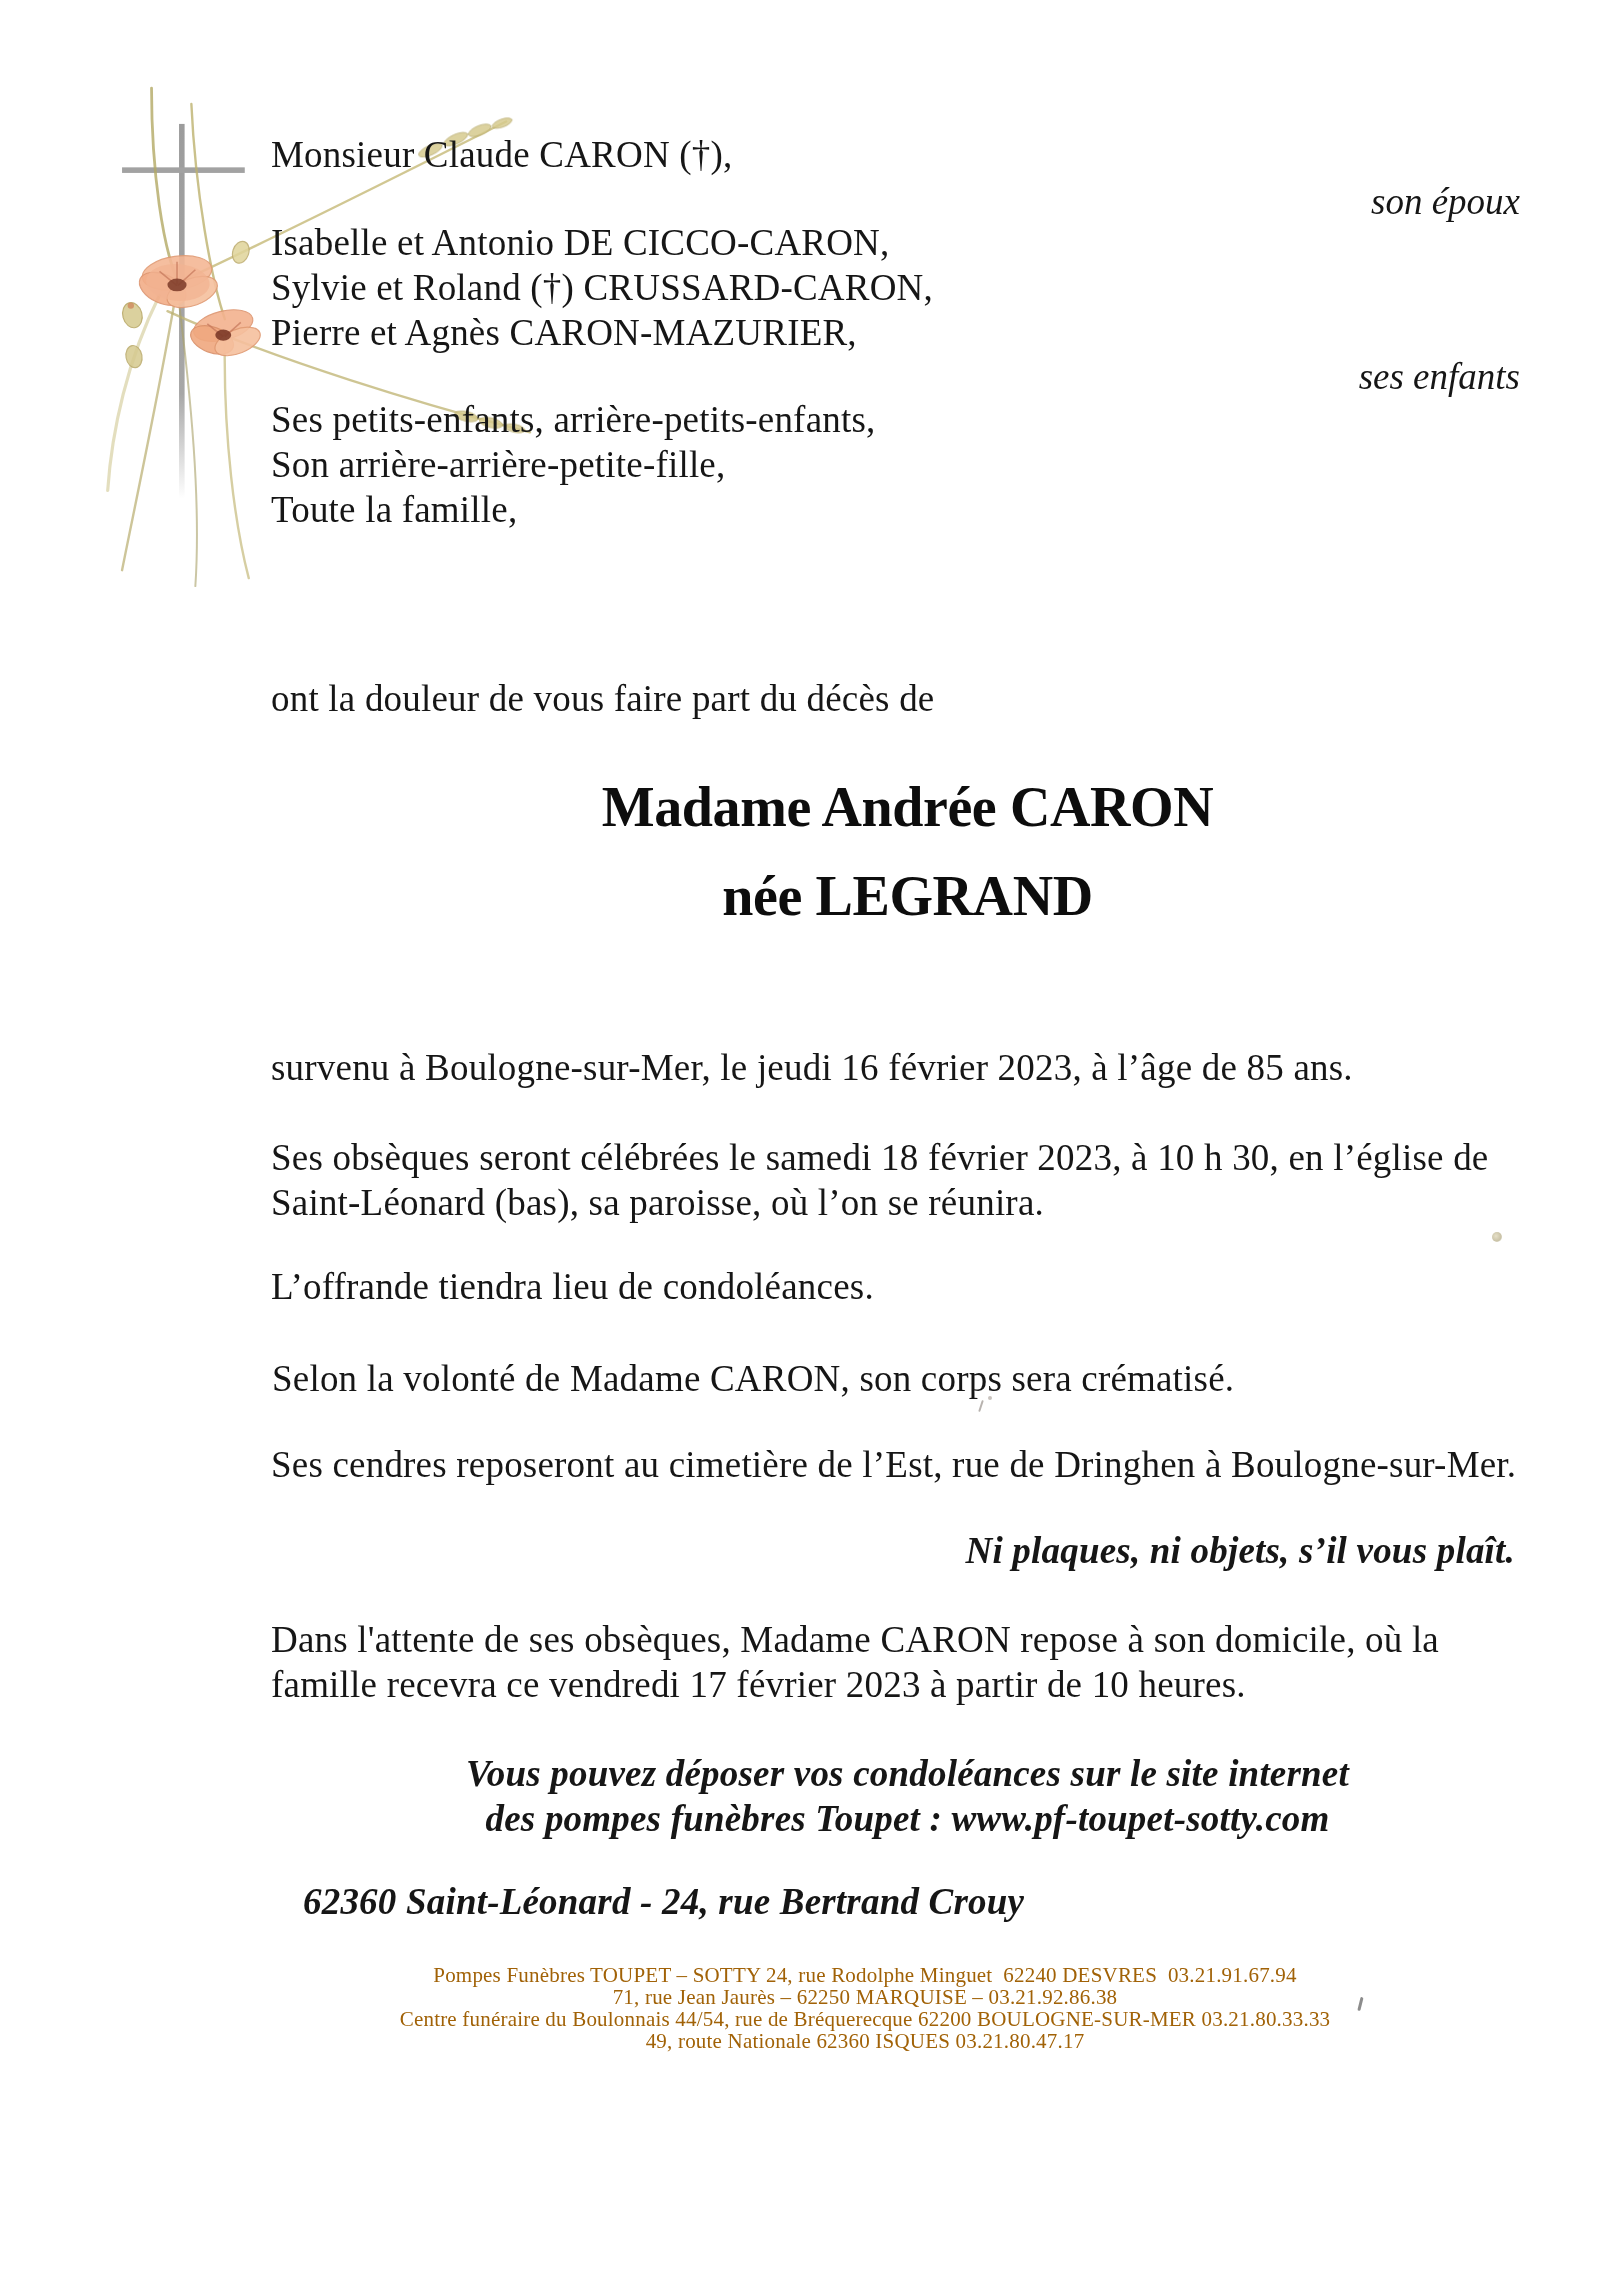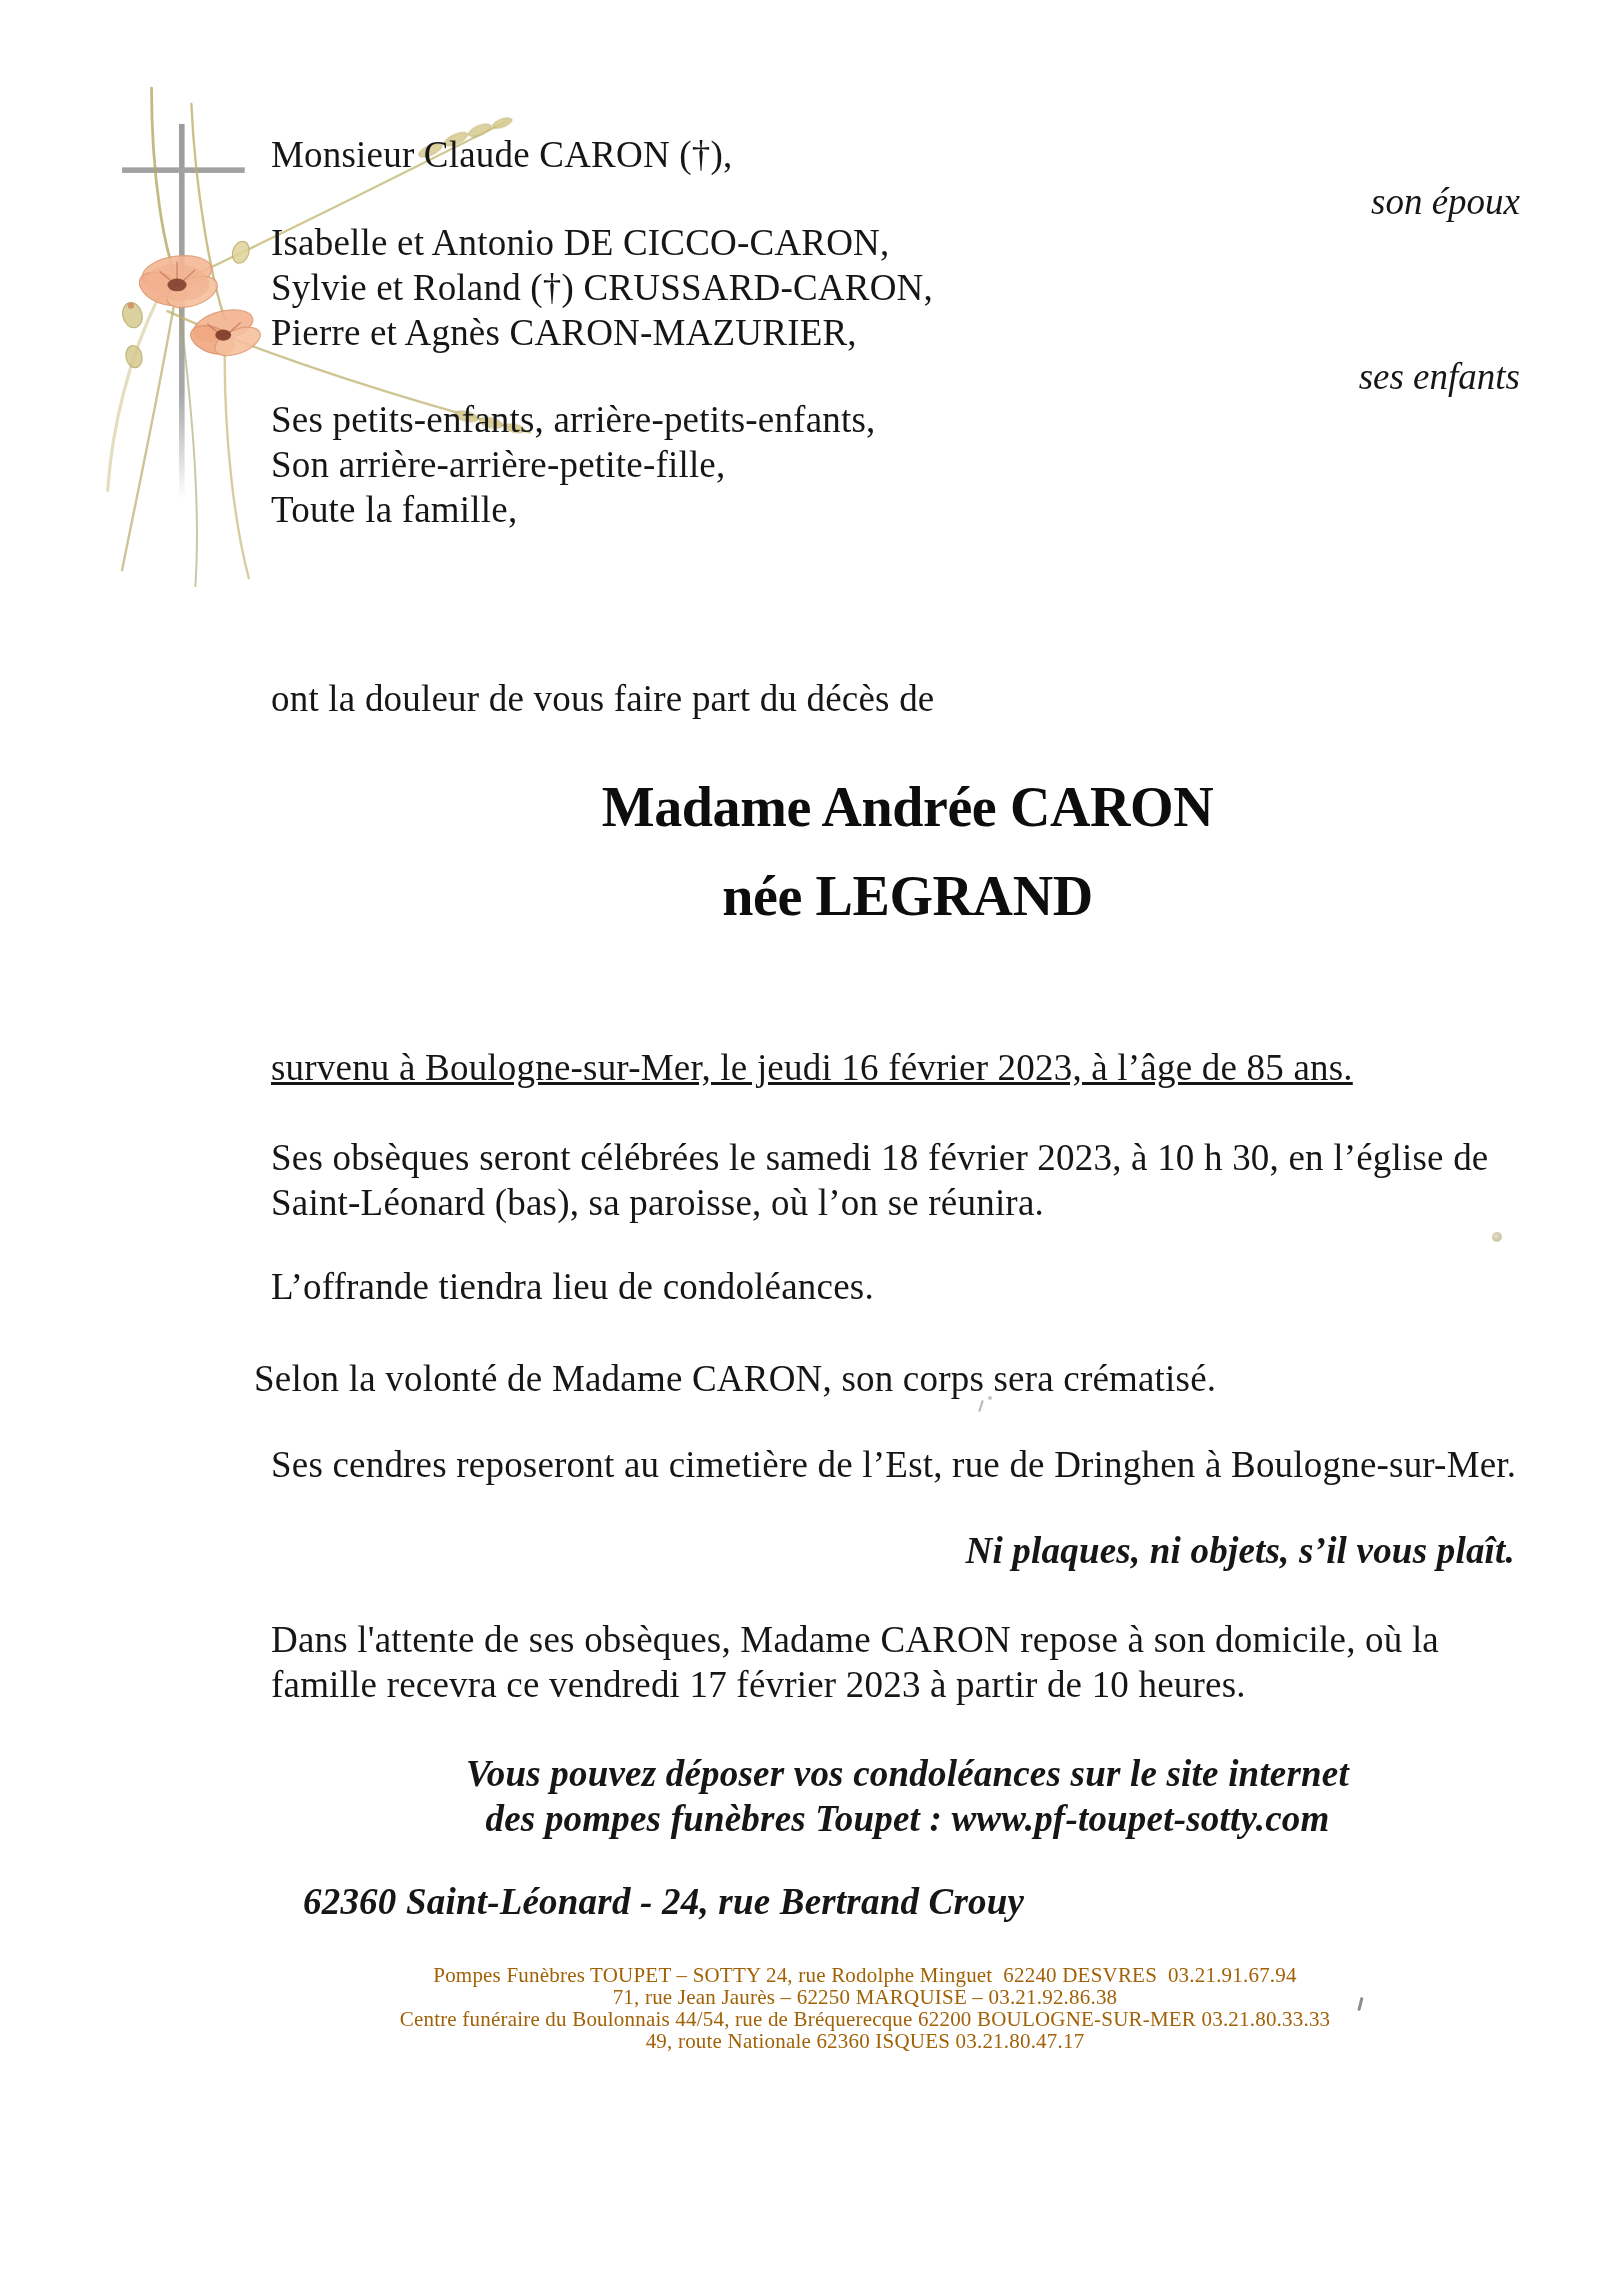--- a/index.html
+++ b/index.html
@@ -151,30 +151,30 @@
     <div>Toute la famille,</div>
   </div>
 
   <div class="line" style="left:271px;top:676px;">ont la douleur de vous faire part du décès de</div>
 
   <div class="title-block" style="top:763px;">
     <div>Madame Andrée CARON</div>
     <div>née LEGRAND</div>
   </div>
 
-  <div class="line" style="left:271px;top:1045px;text-decoration:underline;">survenu à Boulogne-sur-Mer, le jeudi 16 février 2023, à l’âge de 85 ans.</div>
+  <div class="line" style="left:271px;top:1045px;">survenu à Boulogne-sur-Mer, le jeudi 16 février 2023, à l’âge de 85 ans.</div>
 
   <div class="block" style="left:271px;top:1135px;">
     <div>Ses obsèques seront célébrées le samedi 18 février 2023, à 10 h 30, en l’église de</div>
     <div>Saint-Léonard (bas), sa paroisse, où l’on se réunira.</div>
   </div>
 
   <div class="line" style="left:271px;top:1264px;">L’offrande tiendra lieu de condoléances.</div>
 
-  <div class="line" style="left:254px;top:1356px;">Selon la volonté de Madame CARON, son corps sera crématisé.</div>
+  <div class="line" style="left:272px;top:1356px;">Selon la volonté de Madame CARON, son corps sera crématisé.</div>
 
   <div class="line" style="left:271px;top:1442px;">Ses cendres reposeront au cimetière de l’Est, rue de Dringhen à Boulogne-sur-Mer.</div>
 
   <div class="line bolditalic" style="right:85px;top:1528px;">Ni plaques, ni objets, s’il vous plaît.</div>
 
   <div class="block" style="left:271px;top:1617px;">
     <div>Dans l'attente de ses obsèques, Madame CARON repose à son domicile, où la</div>
     <div>famille recevra ce vendredi 17 février 2023 à partir de 10 heures.</div>
   </div>
 

